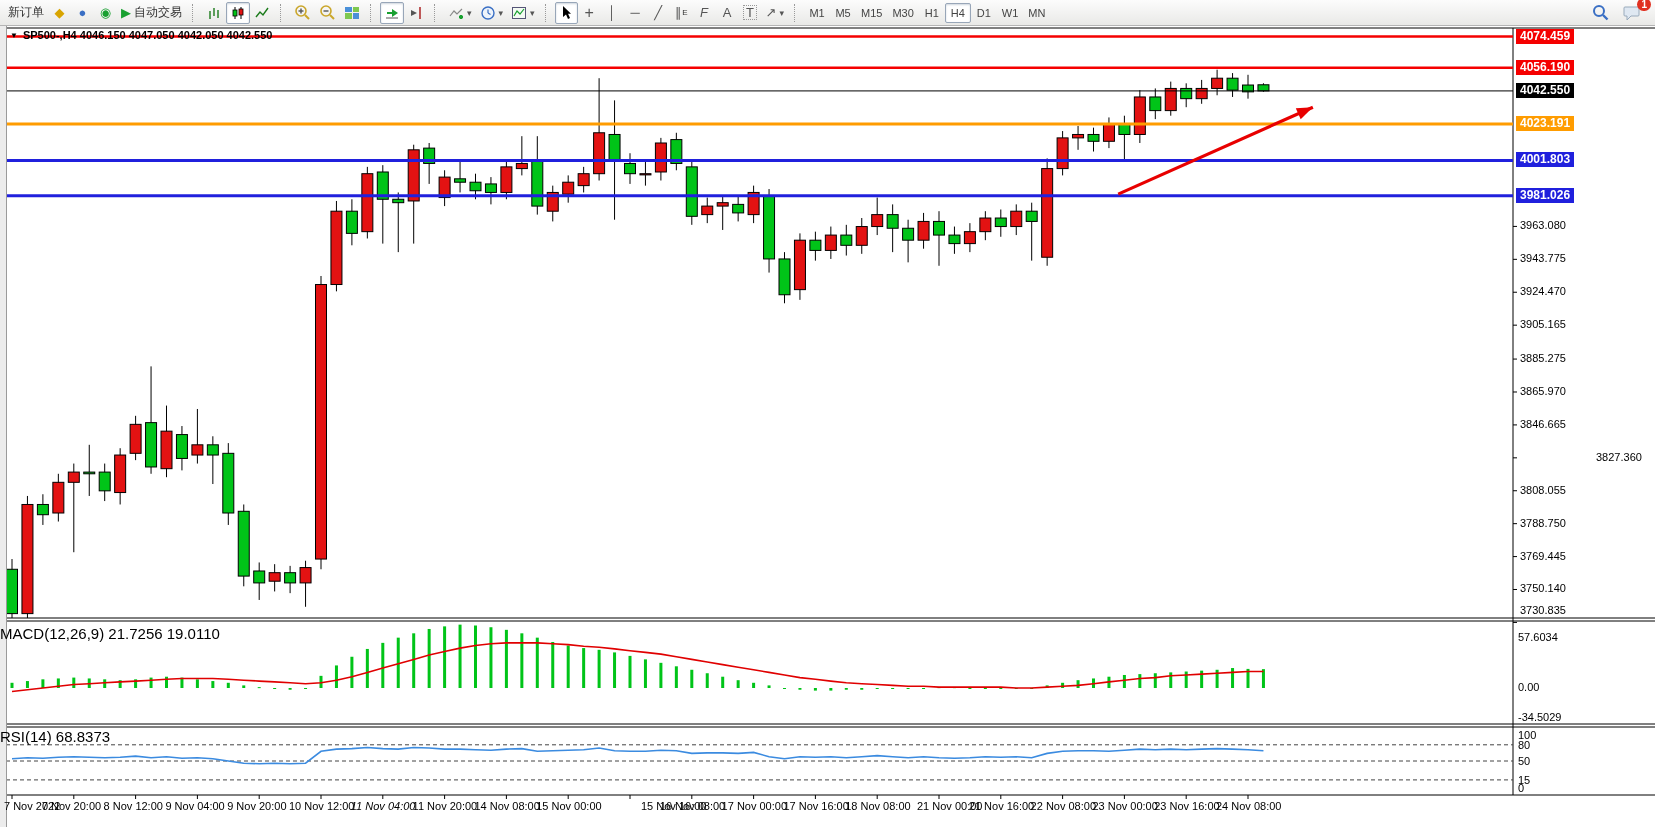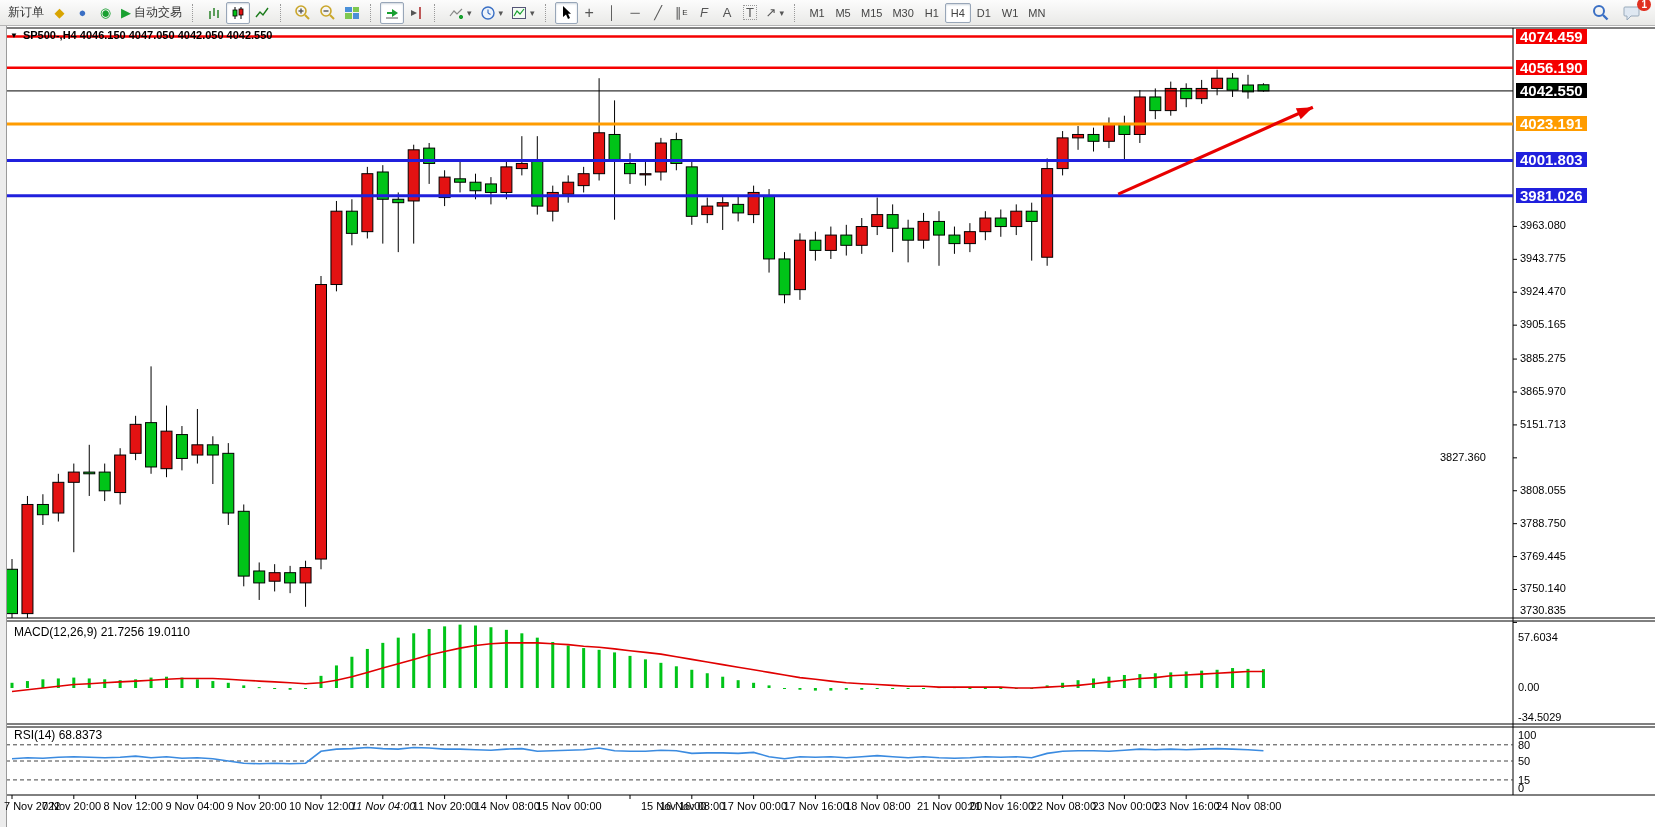--- a/index.html
+++ b/index.html
@@ -27,23 +27,23 @@
   .badge-red{position:absolute;top:-4px;right:-6px;background:#e03020;color:#fff;
              border-radius:8px;font-size:10px;font-weight:bold;padding:0 4px;line-height:13px}
   .subletter{font-size:8px;vertical-align:sub;margin-left:-2px;color:#333}
   
   .gutter{position:absolute;left:0;top:26px;width:6px;height:801px;background:#ececec;
           border-right:1px solid #9a9a9a;z-index:5}
   #plot{position:absolute;left:0;top:0;z-index:1}
   .chart-title{position:absolute;left:10px;top:29px;font-size:11px;font-weight:bold;
                color:#000;z-index:7;display:flex;align-items:center;gap:5px}
   .chart-title .tri{font-size:8px}
-  .ind-label{position:absolute;left:14px;font-size:12px;color:#000;z-index:7}
+  .ind-label{position:absolute;left:0;font-size:15px;color:#000;z-index:7}
   .ptick{position:absolute;left:1520px;font-size:11px;color:#000;z-index:6}
-  .axis-badge{position:absolute;left:1516px;font-size:15px;font-weight:bold;color:#fff;
+  .axis-badge{position:absolute;left:1516px;font-size:12px;font-weight:bold;color:#fff;
               padding:0 4px;line-height:15px;z-index:8}
   .dlabel{position:absolute;font-size:11px;color:#000;z-index:6;white-space:nowrap}
 </style>
 </head>
 <body>
 
 <div class="toolbar">
   <button class="tb">新订单</button>
   <button class="tb">
       <span class="ic gold">◆</span>
@@ -537,22 +537,22 @@
 </div>
 <div class="ind-label" style="top:625px">MACD(12,26,9) 21.7256 19.0110</div>
 <div class="ind-label" style="top:728px">RSI(14) 68.8373</div>
 <div id="labels">
     <div class="ptick" style="left: 1520px; top: 219.412px;">3963.080</div>
     <div class="ptick" style="left: 1520px; top: 252.329px;">3943.775</div>
     <div class="ptick" style="left: 1520px; top: 285.246px;">3924.470</div>
     <div class="ptick" style="left: 1520px; top: 318.163px;">3905.165</div>
     <div class="ptick" style="left: 1520px; top: 352.078px;">3885.275</div>
     <div class="ptick" style="left: 1520px; top: 384.995px;">3865.970</div>
-    <div class="ptick" style="left: 1520px; top: 417.912px;">5151.713</div>
-    <div class="ptick" style="left: 1440px; top: 450.829px;">3827.360</div>
+    <div class="ptick" style="left: 1520px; top: 417.912px;">3846.665</div>
+    <div class="ptick" style="left: 1596px; top: 450.829px;">3827.360</div>
     <div class="ptick" style="left: 1520px; top: 483.745px;">3808.055</div>
     <div class="ptick" style="left: 1520px; top: 516.662px;">3788.750</div>
     <div class="ptick" style="left: 1520px; top: 549.579px;">3769.445</div>
     <div class="ptick" style="left: 1520px; top: 582.496px;">3750.140</div>
     <div class="ptick" style="left: 1520px; top: 604px;">3730.835</div>
     <div class="ptick" style="left: 1518px; top: 631px;">57.6034</div>
     <div class="ptick" style="left: 1518px; top: 681px;">0.00</div>
     <div class="ptick" style="left: 1518px; top: 710.949px;">-34.5029</div>
     <div class="ptick" style="left: 1518px; top: 729px;">100</div>
     <div class="ptick" style="left: 1518px; top: 738.8px; text-align: center;">80</div>

